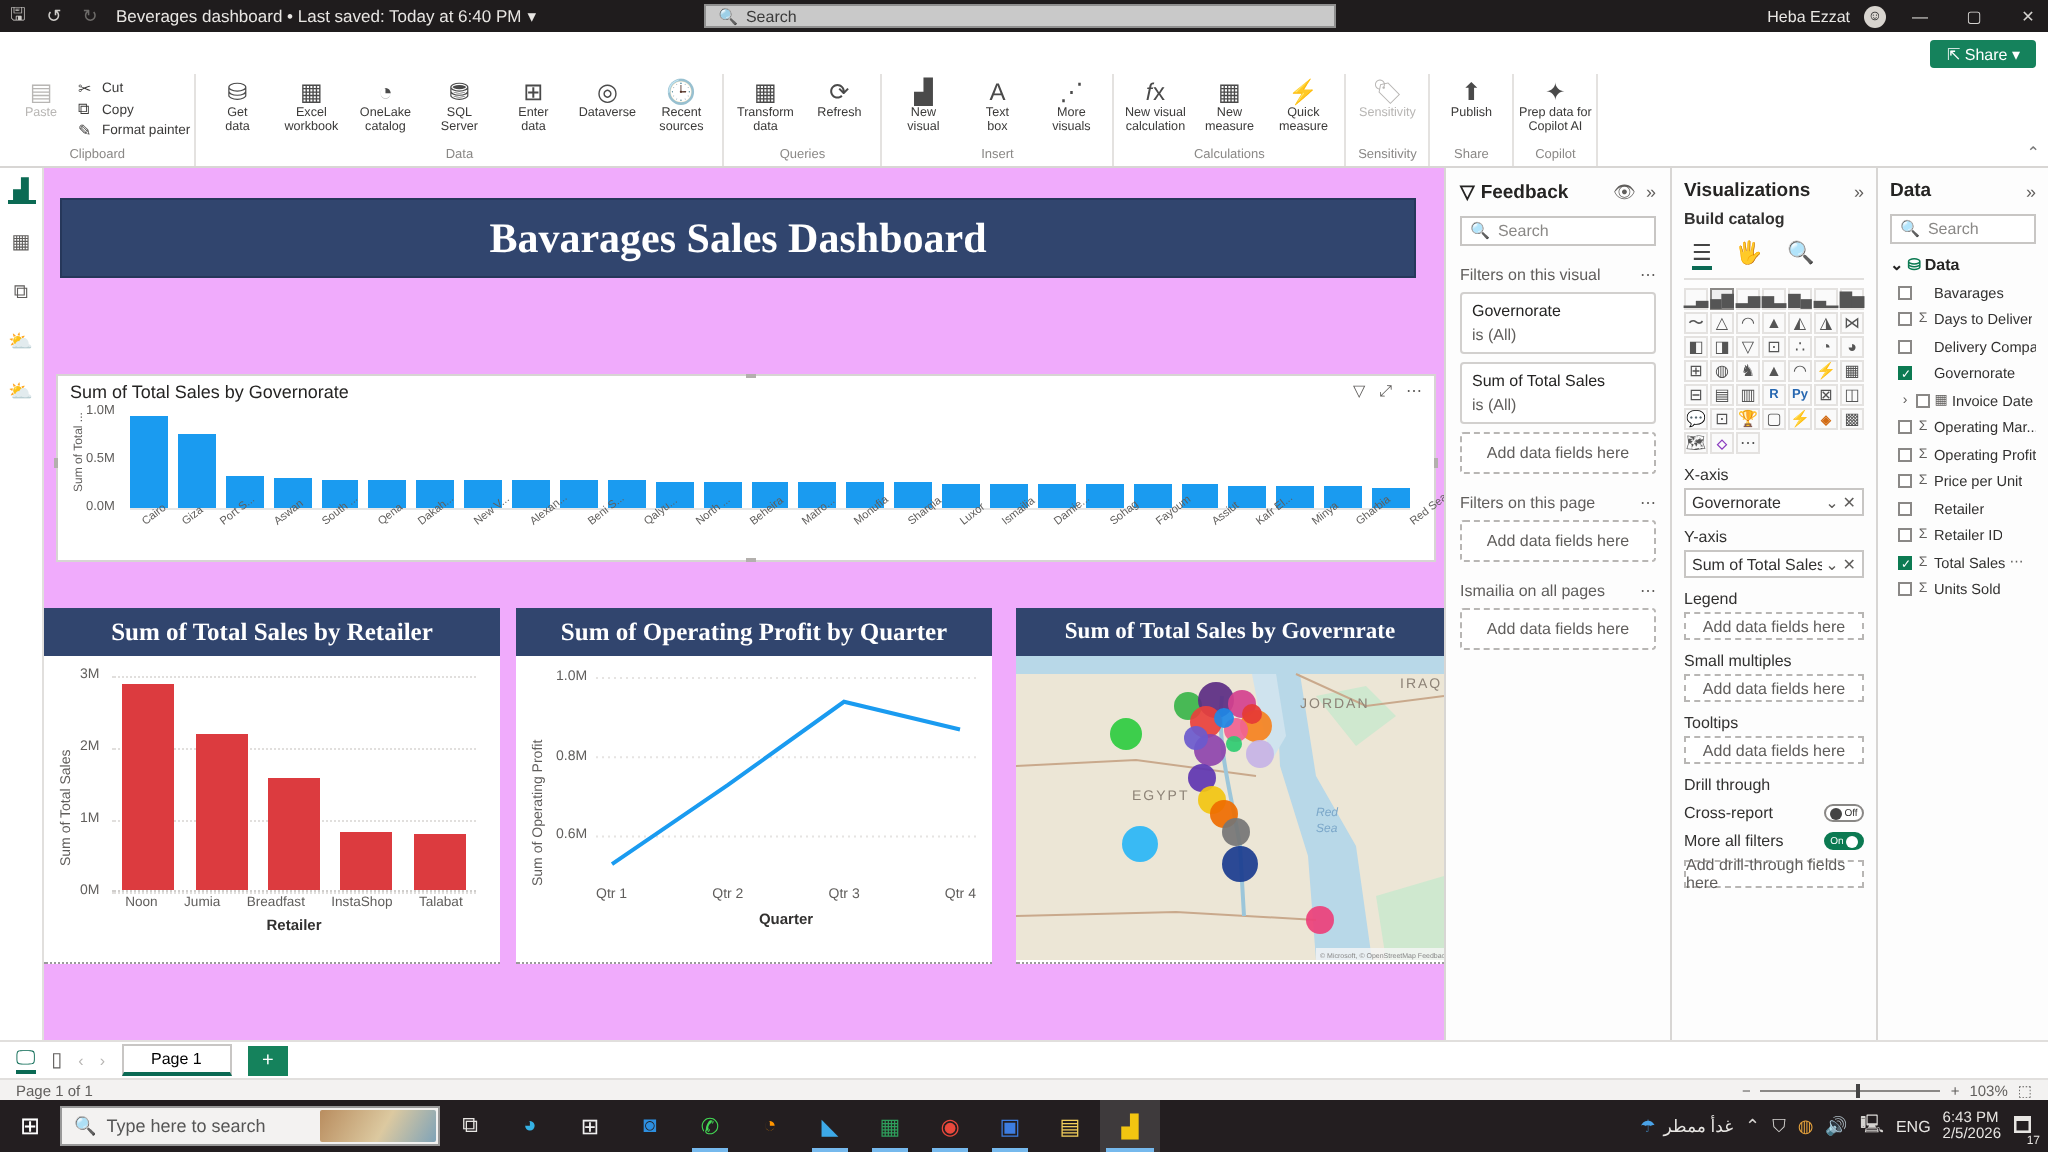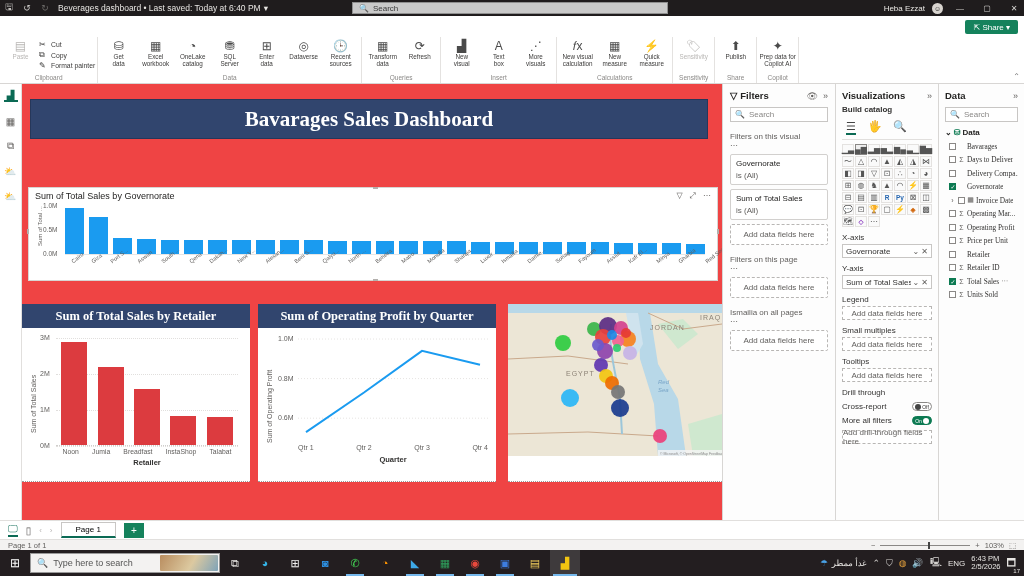--- a/index.html
+++ b/index.html
@@ -35,21 +35,21 @@
   .sbtn .ric { font-size:8px; width:9px; }
   #share-btn { position:absolute; right:6px; top:20px; background:#15825c; color:#fff; font-size:8px; padding:2.5px 8px; border-radius:2px; cursor:pointer; }
   #ribbon-collapse { position:absolute; right:4px; top:72px; font-size:8px; color:#777; cursor:pointer; }
 
   
   #rail { position:absolute; top:84px; left:0; width:22px; height:436px; background:#fff; border-right:1px solid #e1dfdd; display:flex; flex-direction:column; align-items:center; padding-top:6px; gap:13px; }
   .railico { width:14px; height:12px; font-size:10px; color:#605e5c; display:flex; align-items:center; justify-content:center; cursor:pointer; }
   .railico.sel { color:#0b6a54; border-bottom:2px solid #0b6a54; }
 
   
-  #canvas { position:absolute; top:84px; left:22px; width:700px; height:436px; background:#ef4444; }
+  #canvas { position:absolute; top:84px; left:22px; width:700px; height:436px; background:#f0abfc; }
   #banner { position:absolute; left:8px; top:15px; width:678px; height:40px; background:#31456e; border:1px solid #26375a; color:#fff; display:flex; align-items:center; justify-content:center; font-family:"Liberation Serif", serif; font-weight:bold; font-size:21px; }
   .card-title-bar { height:24px; background:#31456e; color:#fff; font-family:"Liberation Serif", serif; font-weight:bold; font-size:12.5px; display:flex; align-items:center; justify-content:center; }
 
   
   #gov-chart { position:absolute; left:6px; top:103px; width:690px; height:94px; background:#fff; border:1px solid #d7d5d3; }
   #gov-title { font-size:9px; color:#252423; padding:3px 0 0 6px; }
   #gov-tools { position:absolute; right:6px; top:3px; font-size:8px; color:#605e5c; display:flex; gap:7px; }
   #gov-plot { position:absolute; left:36px; top:17px; width:640px; height:50px; border-bottom:1px solid #e6e6e6; display:flex; align-items:flex-end; gap:5px; }
   .gov-bar { flex:1; background:#1a9bf0; }
   #gov-x { position:absolute; left:36px; top:68px; width:640px; height:22px; display:flex; gap:5px; }
@@ -81,21 +81,21 @@
 
   
   .pane { position:absolute; top:84px; height:436px; background:#fdfdfd; border-left:1px solid #d8d6d4; font-size:8px; color:#323130; }
   #filters-pane { left:722px; width:113px; padding:6px 7px; }
   #viz-pane { left:835px; width:103px; padding:6px 6px; }
   #data-pane { left:938px; width:86px; padding:6px 6px; }
   .pane-head { display:flex; align-items:center; font-size:9.5px; font-weight:bold; color:#252423; }
   .pane-head .grow { flex:1; }
   .pane-ico { color:#605e5c; font-weight:normal; font-size:9px; margin-left:5px; cursor:pointer; }
   .searchbox { margin-top:6px; border:1px solid #c8c6c4; background:#fff; height:15px; display:flex; align-items:center; gap:4px; padding:0 4px; color:#8a8886; }
-  .sec-label { margin-top:10px; color:#605e5c; display:flex;flex-direction:column; }
+  .sec-label { margin-top:10px; color:#605e5c; display:flex; }
   .sec-label .grow { flex:1; }
   .fcard { margin-top:4px; border:1px solid #d2d0ce; background:#fff; padding:4px 5px; border-radius:2px; }
   .fcard .fname { color:#252423; }
   .fcard .fval { color:#605e5c; margin-top:3px; }
   .addcard { margin-top:4px; border:1px dashed #b8b6b4; background:#fff; padding:5px 2px; text-align:center; color:#605e5c; border-radius:2px; }
 
   #build-tabs { display:flex; gap:12px; margin-top:4px; padding:2px 4px 4px; border-bottom:1px solid #e1dfdd; }
   .btab { font-size:11px; color:#444; cursor:pointer; }
   .btab.sel { border-bottom:2px solid #0b6a54; }
   #viz-grid { display:grid; grid-template-columns:repeat(7,1fr); gap:1px 1px; margin-top:4px; }
@@ -114,21 +114,21 @@
   .toggle.on .knob { background:#fff; }
 
   
   #data-tree { margin-top:6px; }
   .troot { display:flex; align-items:center; gap:2px; font-weight:bold; color:#252423; }
   .titem { display:flex; align-items:center; gap:2px; margin-top:4.5px; padding-left:4px; cursor:pointer; white-space:nowrap; }
   .cb { width:7px; height:7px; border:1px solid #8a8886; background:#fff; flex:none; }
   .cb.on { background:#0c7a52; border-color:#0c7a52; position:relative; }
   .cb.on::after { content:"✓"; color:#fff; font-size:6px; position:absolute; left:0.5px; top:-1px; }
   .sig { width:7px; font-size:7px; color:#605e5c; flex:none; text-align:center; }
-  .tlabel { font-size:7.3px; color:#323130; overflow:hidden;font-family:Liberation Serif, serif; }
+  .tlabel { font-size:7.3px; color:#323130; overflow:hidden; }
 
   
   #pagebar { position:absolute; top:520px; left:0; width:1024px; height:19px; background:#fff; border-top:1px solid #e1dfdd; display:flex; align-items:center; padding-left:8px; gap:8px; }
   .pb-ico { font-size:10px; color:#605e5c; cursor:pointer; }
   .pb-ico.sel { color:#0b6a54; border-bottom:2px solid #0b6a54; }
   #page-tab { border:1px solid #c8c6c4; border-bottom:2px solid #0b6a54; background:#fff; font-size:8px; padding:2px 14px; }
   #page-add { background:#15825c; color:#fff; width:20px; height:15px; display:flex; align-items:center; justify-content:center; font-size:10px; cursor:pointer; }
   #statusbar { position:absolute; top:539px; left:0; width:1024px; height:11px; background:#f3f2f1; border-top:1px solid #e1dfdd; font-size:7.5px; color:#605e5c; display:flex; align-items:center; padding:0 8px; }
   #zoomctl { margin-left:auto; display:flex; align-items:center; gap:5px; }
   #zoom-track { width:90px; height:1px; background:#8a8886; position:relative; }
@@ -469,20 +469,23 @@
             <span class="tick">Qtr 1</span>
             <span class="tick">Qtr 2</span>
             <span class="tick">Qtr 3</span>
             <span class="tick">Qtr 4</span>
           </div>
         <div class="xtitle" style="position:absolute;left:40px;top:127px;width:190px">Quarter</div>
       </div>
     </div>
 
     <div id="map-card" class="viz-card">
+      <div class="card-title-bar" style="font-size:11.5px">
+        <span>Sum of Total Sales by Governrate</span>
+      </div>
       <svg id="map-svg" width="214" height="152">
         <rect x="0" y="0" width="214" height="152" fill="#ece6d6"></rect>
         <rect x="0" y="0" width="214" height="9" fill="#b8d8e8"></rect>
         <path d="M130 9 L142 9 L150 60 L170 95 L178 152 L150 152 L146 100 L132 55 Z" fill="#b8d8e8"></path>
         <path d="M118 9 L130 9 L135 40 L128 52 L122 30 Z" fill="#cfe3ee"></path>
         <path d="M180 120 L214 110 L214 152 L185 152 Z" fill="#cfe8cf"></path>
         <path d="M150 20 L175 15 L190 30 L170 45 Z" fill="#cfe8cf"></path>
         <path d="M0 55 L60 52 L120 60" stroke="#c9a98c" fill="none" stroke-width="1"></path>
         <path d="M140 9 L175 25 L214 20" stroke="#c9a98c" fill="none" stroke-width="1"></path>
         <path d="M0 130 L80 128 L150 132" stroke="#c9a98c" fill="none" stroke-width="1"></path>
@@ -516,21 +519,21 @@
           </g>
         <rect x="150" y="146" width="64" height="6" fill="#f5f5f5" opacity="0.8"></rect>
         <text x="152" y="151" font-size="3.5" fill="#888">© Microsoft, © OpenStreetMap  Feedback</text>
       </svg>
     </div>
   </div>
 
   <div id="filters-pane" class="pane">
     <div class="pane-head">
       <span style="margin-right:3px">▽</span>
-      <span>Filters</span>
+      <span>Feedback</span>
       <span class="grow"></span>
       <span class="pane-ico">👁</span>
       <span class="pane-ico">»</span>
     </div>
     <div class="searchbox">
       <span>🔍</span>
       <span>Search</span>
     </div>
     <div id="filters-sections">
         <div class="sec-label">

